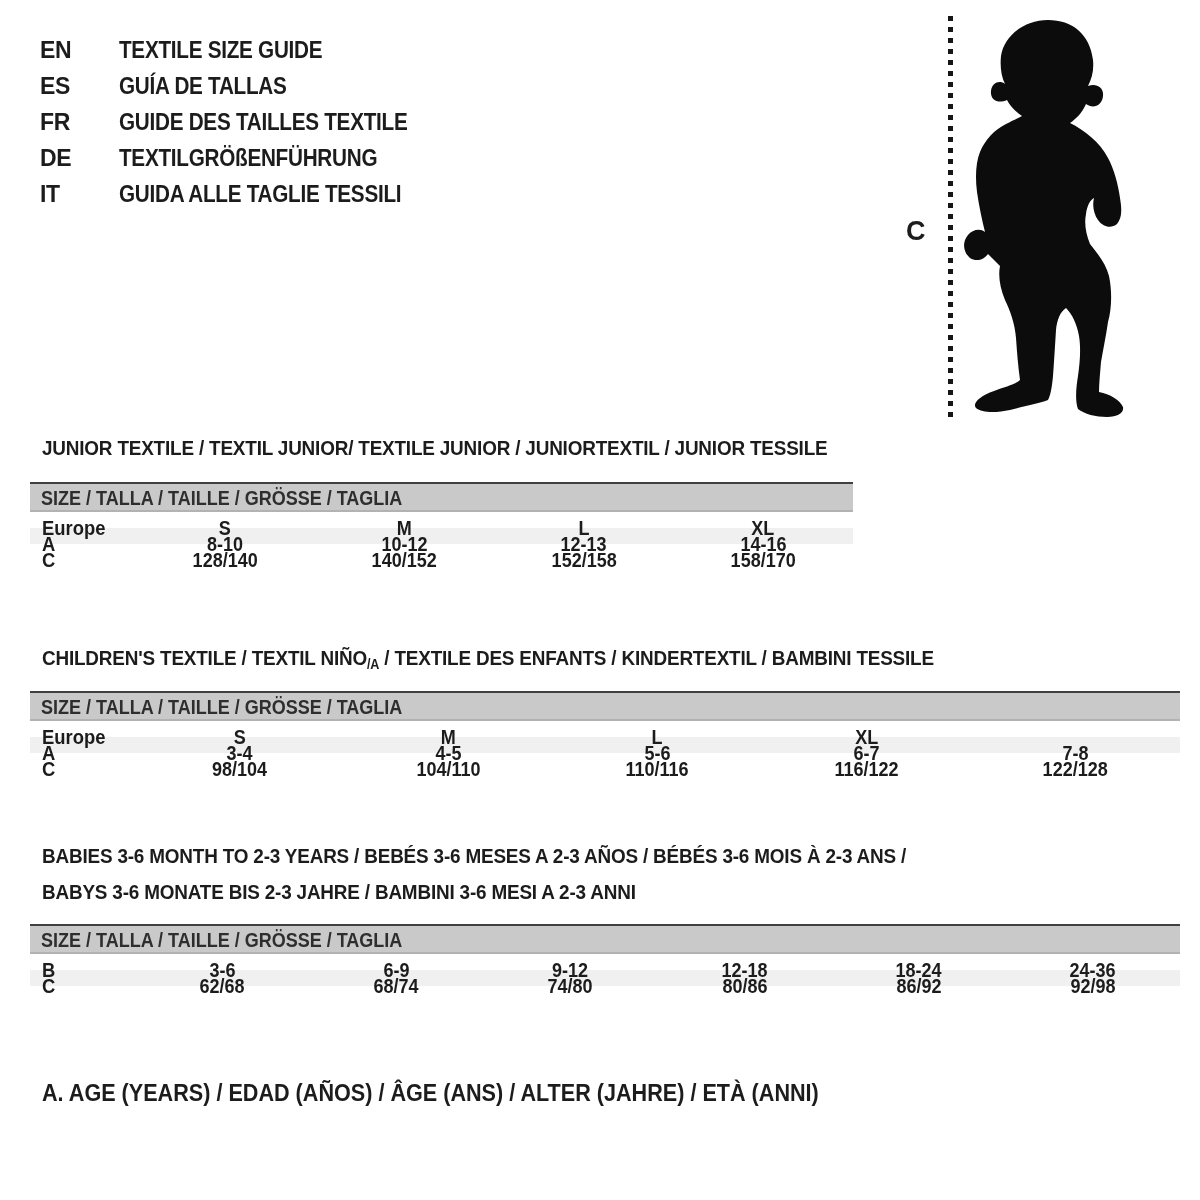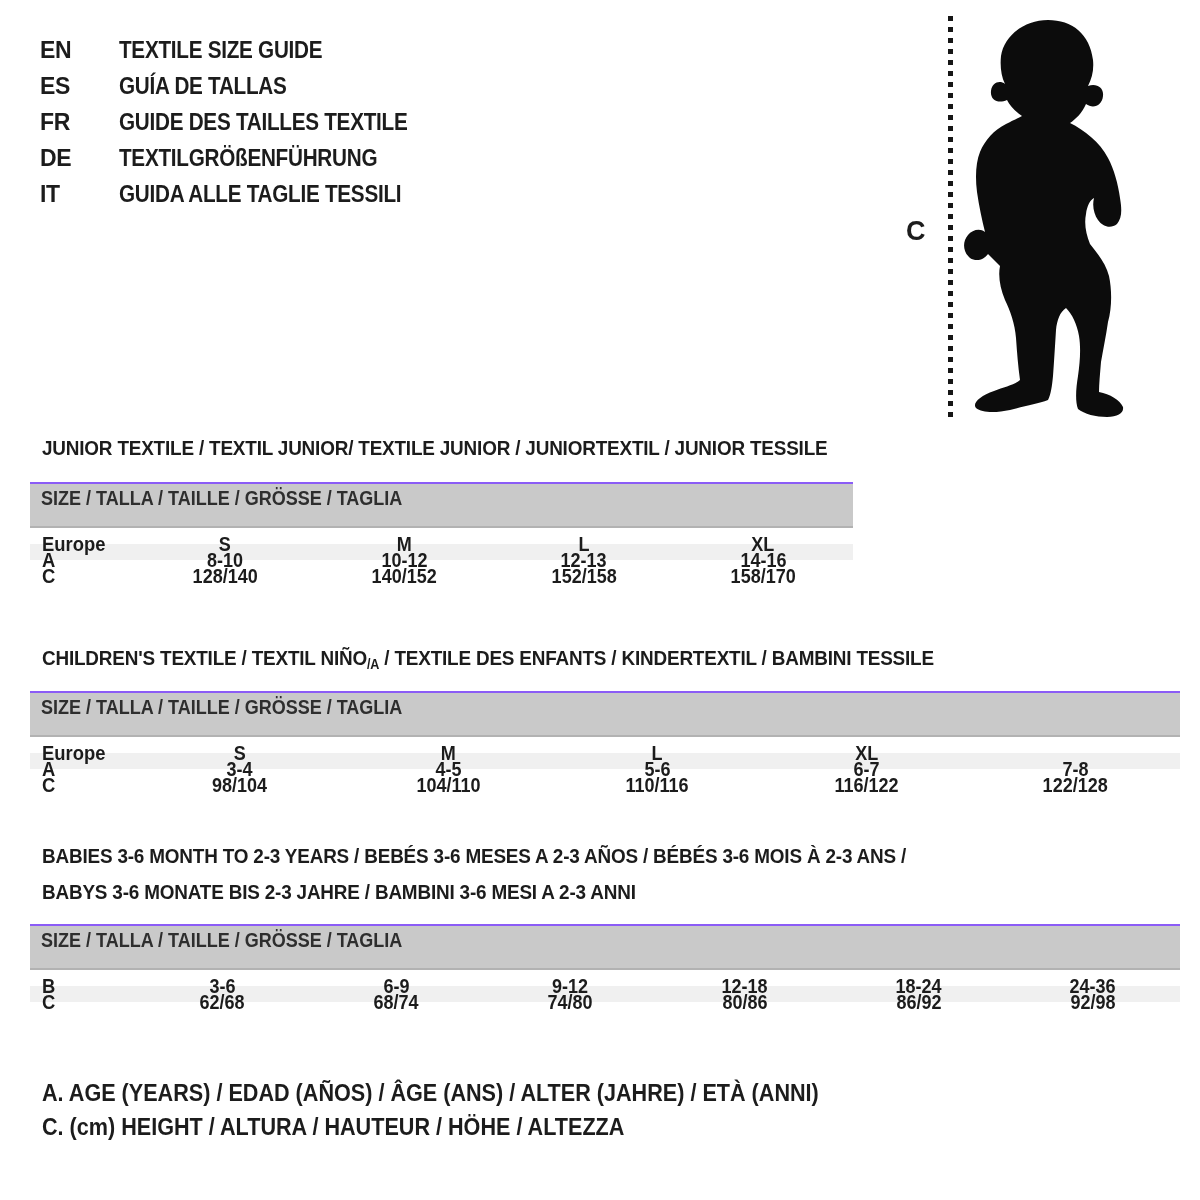--- a/index.html
+++ b/index.html
@@ -22,21 +22,21 @@
     background:repeating-linear-gradient(to bottom, #161616 0px, #161616 5px, transparent 5px, transparent 11px); }
   .c-label { left:906px; top:216px; font-size:27px; font-weight:bold; }
   .baby-svg { left:960px; top:16px; }
 
   
   .heading { font-size:21px; font-weight:bold; letter-spacing:-0.2px; white-space:nowrap; }
   .sub-sm { font-size:14px; vertical-align:-4px; }
 
   
   .size-table { background:#ffffff; }
-  .size-bar { height:46px; line-height:28px; background:#c9c9c9; border-top:2px solid #8b5cf6; border-bottom:2px solid #b2b2b2;
+  .size-bar { height:30px; line-height:28px; background:#c9c9c9; border-top:2px solid #404040; border-bottom:2px solid #b2b2b2;
     padding-left:11px; font-size:20px; font-weight:bold; color:#2e2e2e; }
   .trow { display:grid; height:16px; line-height:32px; font-size:20px; font-weight:bold; }
   .cols4 { grid-template-columns:105px repeat(4, 1fr); }
   .cols5 { grid-template-columns:105px repeat(5, 1fr); }
   .cols6 { grid-template-columns:105px repeat(6, 1fr); }
   .row-alt { background:#f0f0f0; }
   .tcell { text-align:center; overflow:visible; }
   .tcell > span { display:inline-block; transform:scaleX(0.9); transform-origin:50% 50%; }
   .tlabel { text-align:left; padding-left:12px; }
   .tlabel > span { display:inline-block; transform:scaleX(0.92); transform-origin:0 50%; }
@@ -211,14 +211,13 @@
     <div class="tcell"><span>68/74</span></div>
     <div class="tcell"><span>74/80</span></div>
     <div class="tcell"><span>80/86</span></div>
     <div class="tcell"><span>86/92</span></div>
     <div class="tcell"><span>92/98</span></div>
   </div>
 </div>
 
 <div class="abs" style="left:42px; top:1076px;">
   <div class="legend-line"><span class="cond">A. AGE (YEARS) / EDAD (AÑOS) / ÂGE (ANS) / ALTER (JAHRE) / ETÀ (ANNI)</span></div>
-  <div class="legend-line"><span class="cond">C. (cm) HEIGHT / ALTURA / HAUTEUR / HÖHE / ALTEZZA</span></div>
 </div>
 
 </body></html>

